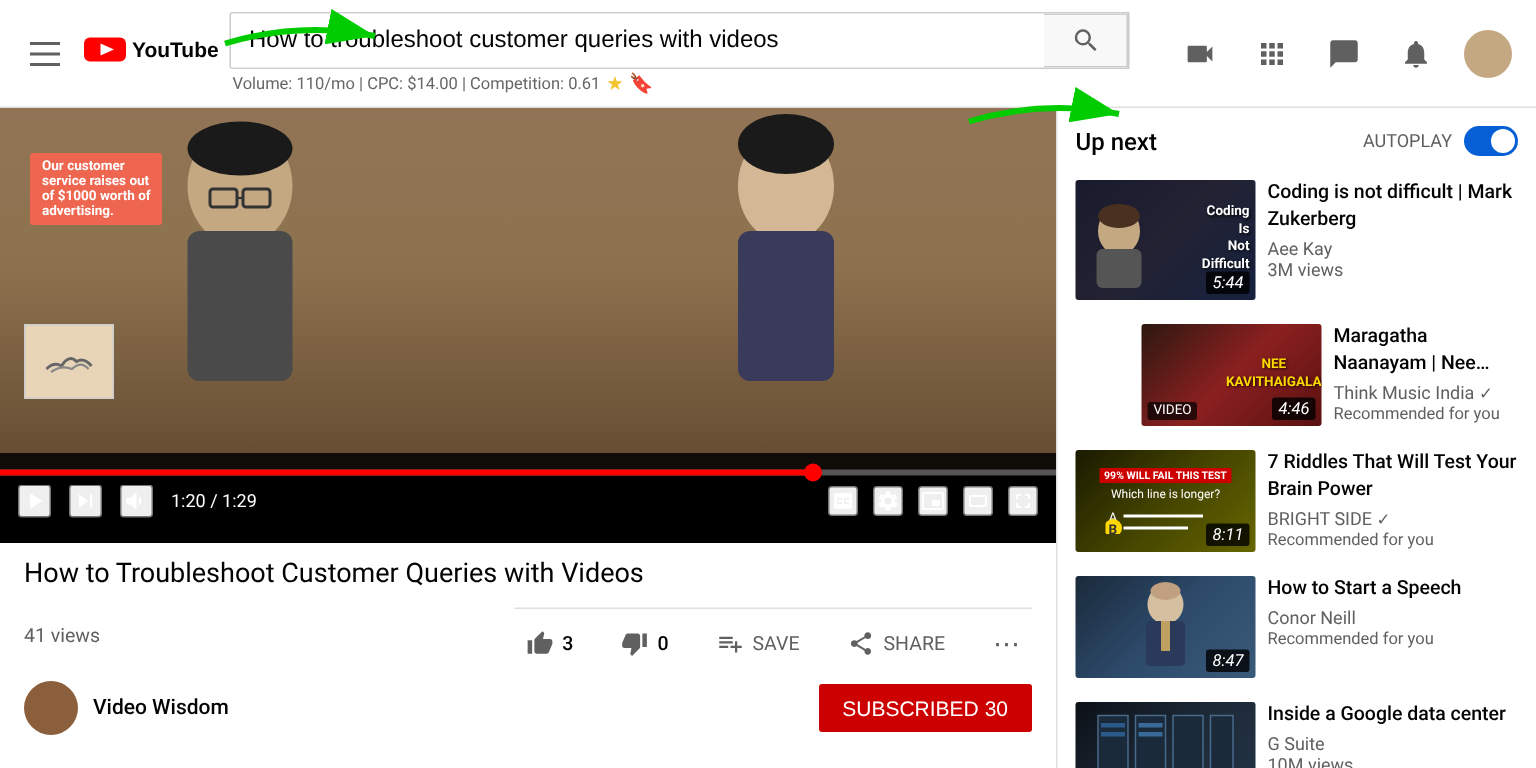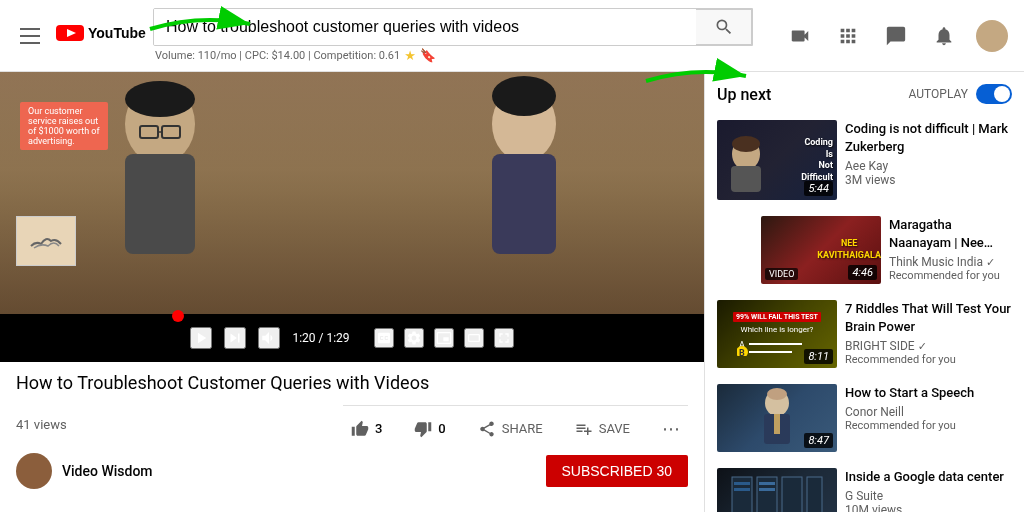--- a/index.html
+++ b/index.html
@@ -38,25 +38,26 @@
 
     
     .main { display: flex; height: calc(512px - 56px); }
 
     
     .video-section { flex: 1; padding: 0; overflow: hidden; display: flex; flex-direction: column; }
     .video-player { position: relative; background: #000; width: 100%; height: 290px; overflow: hidden; }
     .video-people {
       position: absolute; bottom: 48px; left: 0; right: 0; top: 0;
       background: linear-gradient(to bottom, #7a6245 0%, #8b7355 40%, #5a4535 100%);
+      font-weight: bold;
     }
 
     .video-controls {
       position: absolute; bottom: 0; left: 0; right: 0; background: rgba(0,0,0,0.85);
-      height: 48px; display: flex; flex-direction: row; justify-content: center;
+      height: 60px; display: flex; flex-direction: column; justify-content: center;
     }
     .progress-bar { height: 4px; background: #555; margin: 0; cursor: pointer; position: relative; }
     .progress-fill { height: 100%; width: 77%; background: #ff0000; }
     .progress-dot { width: 12px; height: 12px; border-radius: 50%; background: #ff0000; position: absolute; right: calc(23% - 6px); top: -4px; }
     .controls-row { display: flex; align-items: center; gap: 12px; padding: 6px 12px; }
     .ctrl-btn { color: #fff; cursor: pointer; font-size: 16px; display: flex; align-items: center; }
     .time-display { color: #fff; font-size: 12px; }
     .ctrl-spacer { flex: 1; }
     .ctrl-right { display: flex; align-items: center; gap: 10px; }
 
@@ -314,29 +315,29 @@
               <span class="action-count">3</span>
             </div>
             <div class="action-btn">
               <svg width="18" height="18" viewBox="0 0 24 24" fill="#606060">
                   <path d="M15 3H6c-.83 0-1.54.5-1.84 1.22l-3.02 7.05c-.09.23-.14.47-.14.73v2c0 1.1.9 2 2 2h6.31l-.95 4.57-.03.32c0 .41.17.79.44 1.06L9.83 23l6.59-6.59c.36-.36.58-.86.58-1.41V5c0-1.1-.9-2-2-2zm4 0v12h4V3h-4z"></path>
                 </svg>
               <span class="action-count">0</span>
             </div>
             <div class="action-btn">
               <svg width="18" height="18" viewBox="0 0 24 24" fill="#606060">
-                  <path d="M18 16.08c-.76 0-1.44.3-1.96.77L8.91 12.7c.05-.23.09-.46.09-.7s-.04-.47-.09-.7l7.05-4.11c.54.5 1.25.81 2.04.81 1.66 0 3-1.34 3-3s-1.34-3-3-3-3 1.34-3 3c0 .24.04.47.09.7L8.04 9.81C7.5 9.31 6.79 9 6 9c-1.66 0-3 1.34-3 3s1.34 3 3 3c.79 0 1.5-.31 2.04-.81l7.12 4.16c-.05.21-.08.43-.08.65 0 1.61 1.31 2.92 2.92 2.92 1.61 0 2.92-1.31 2.92-2.92s-1.31-2.92-2.92-2.92z"></path>
-                </svg>
-              <span>SHARE</span>
+                  <path d="M14 10H2v2h12v-2zm0-4H2v2h12V6zm4 8v-4h-2v4h-4v2h4v4h2v-4h4v-2h-4zM2 16h8v-2H2v2z"></path>
+                </svg>
+              <span>SAVE</span>
             </div>
             <div class="action-btn">
               <svg width="18" height="18" viewBox="0 0 24 24" fill="#606060">
-                  <path d="M14 10H2v2h12v-2zm0-4H2v2h12V6zm4 8v-4h-2v4h-4v2h4v4h2v-4h4v-2h-4zM2 16h8v-2H2v2z"></path>
-                </svg>
-              <span>SAVE</span>
+                  <path d="M18 16.08c-.76 0-1.44.3-1.96.77L8.91 12.7c.05-.23.09-.46.09-.7s-.04-.47-.09-.7l7.05-4.11c.54.5 1.25.81 2.04.81 1.66 0 3-1.34 3-3s-1.34-3-3-3-3 1.34-3 3c0 .24.04.47.09.7L8.04 9.81C7.5 9.31 6.79 9 6 9c-1.66 0-3 1.34-3 3s1.34 3 3 3c.79 0 1.5-.31 2.04-.81l7.12 4.16c-.05.21-.08.43-.08.65 0 1.61 1.31 2.92 2.92 2.92 1.61 0 2.92-1.31 2.92-2.92s-1.31-2.92-2.92-2.92z"></path>
+                </svg>
+              <span>SHARE</span>
             </div>
             <div class="action-btn dots">⋯</div>
           </div>
         </div>
       </div>
 
       <div class="channel-row">
         <div class="channel-avatar"></div>
         <span class="channel-name">Video Wisdom</span>
         <button class="subscribe-btn">

